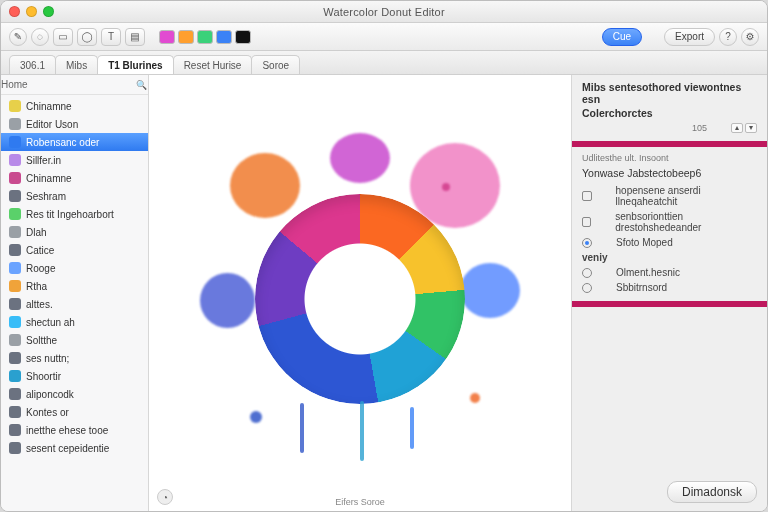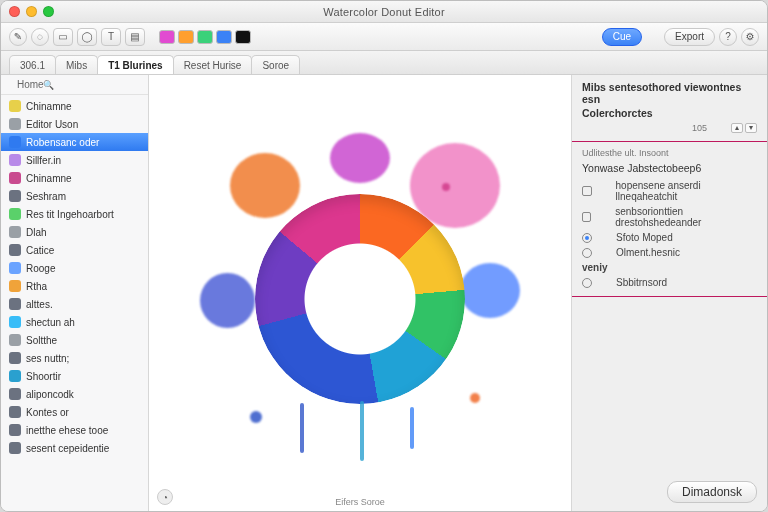--- a/index.html
+++ b/index.html
@@ -61,21 +61,21 @@
   }
   .tab.active{background:#fff;color:#222;font-weight:600}
 
   
   .cols{flex:1;display:flex;min-height:0}
   .sidebar{
     width:148px;background:#f7f7f8;border-right:1px solid #d7d7d7;
     display:flex;flex-direction:column;font-size:10px;color:#333;
     overflow:hidden;
   }
-  .sidebar .hdr{padding:4px 16px;font-size:10px;color:#666;border-bottom:1px solid #e2e2e2;display:flex;align-items:center;}
+  .sidebar .hdr{padding:4px 0;font-size:10px;color:#666;border-bottom:1px solid #e2e2e2;display:flex;align-items:center;justify-content:space-between}
   .sidebar ul{list-style:none;padding:2px 0;overflow:auto}
   .sidebar li{display:flex;align-items:center;gap:5px;padding:2px 8px;height:18px;white-space:nowrap}
   .sidebar li .ic{width:12px;height:12px;border-radius:3px;flex:0 0 12px}
   .sidebar li.sel{background:linear-gradient(#5aa0ff,#2f7af0);color:#fff}
   .canvas{
     flex:1;background:#fff;position:relative;display:flex;align-items:center;justify-content:center;
     border-right:1px solid #d7d7d7;
   }
   .artlabel{position:absolute;left:8px;bottom:6px;width:16px;height:16px;border-radius:50%;background:#eee;border:1px solid #ccc;display:flex;align-items:center;justify-content:center;font-size:10px;color:#666}
   .artfoot{position:absolute;left:50%;bottom:4px;transform:translateX(-50%);font-size:9px;color:#888}
@@ -94,21 +94,21 @@
             mask:radial-gradient(circle at 50% 50%, transparent 0 55px,#000 56px);
     filter:blur(.6px) saturate(1.1);
     box-shadow:0 6px 14px rgba(0,0,0,.15) inset;
   }
   .drip{position:absolute;width:4px;border-radius:3px;opacity:.8}
 
   .inspector{
     width:195px;background:#efefef;display:flex;flex-direction:column;
     font-size:10px;color:#333;overflow:hidden;
   }
-  .inspector .section{padding:6px 10px;border-bottom:1px solid #be185d}
+  .inspector .section{padding:6px 10px;border-bottom:6px solid #be185d}
   .inspector .section .h{font-size:10.5px;font-weight:600;color:#333;margin-bottom:2px}
   .inspector .row{display:flex;align-items:center;gap:24px;padding:2px 0;color:#444}
   .stepper{margin-left:auto;display:flex;align-items:center;gap:2px}
   .stepbtn{width:12px;height:10px;border:1px solid #bbb;background:#fafafa;border-radius:2px;font-size:8px;line-height:8px;text-align:center;color:#555}
   .radio{width:10px;height:10px;border:1px solid #888;border-radius:50%;display:inline-block;position:relative}
   .radio.on::after{content:"";position:absolute;inset:2px;border-radius:50%;background:#3b82f6}
   .chk{width:10px;height:10px;border:1px solid #888;border-radius:2px;display:inline-block}
   .inspector .foot{margin-top:auto;padding:8px 10px;display:flex;justify-content:flex-end}
   .btn{
     font-size:12px;padding:3px 14px;border-radius:10px;
@@ -295,27 +295,27 @@
             </div>
             <div class="row">
               <span class="chk"></span>
               <span>senbsorionttien drestohshedeander</span>
             </div>
             <div class="row">
               <span class="radio on"></span>
               <span>Sfoto Moped</span>
             </div>
             <div class="row">
+              <span style="font-weight: 600;">veniy</span>
+            </div>
+            <div class="row">
               <span class="radio"></span>
               <span>Olment.hesnic</span>
             </div>
             <div class="row">
-              <span style="font-weight: 600;">veniy</span>
-            </div>
-            <div class="row">
               <span class="radio"></span>
               <span>Sbbitrnsord</span>
             </div>
           </div>
       </div>
       <div class="foot">
         <button class="btn">Dimadonsk</button>
       </div>
     </div>
 

